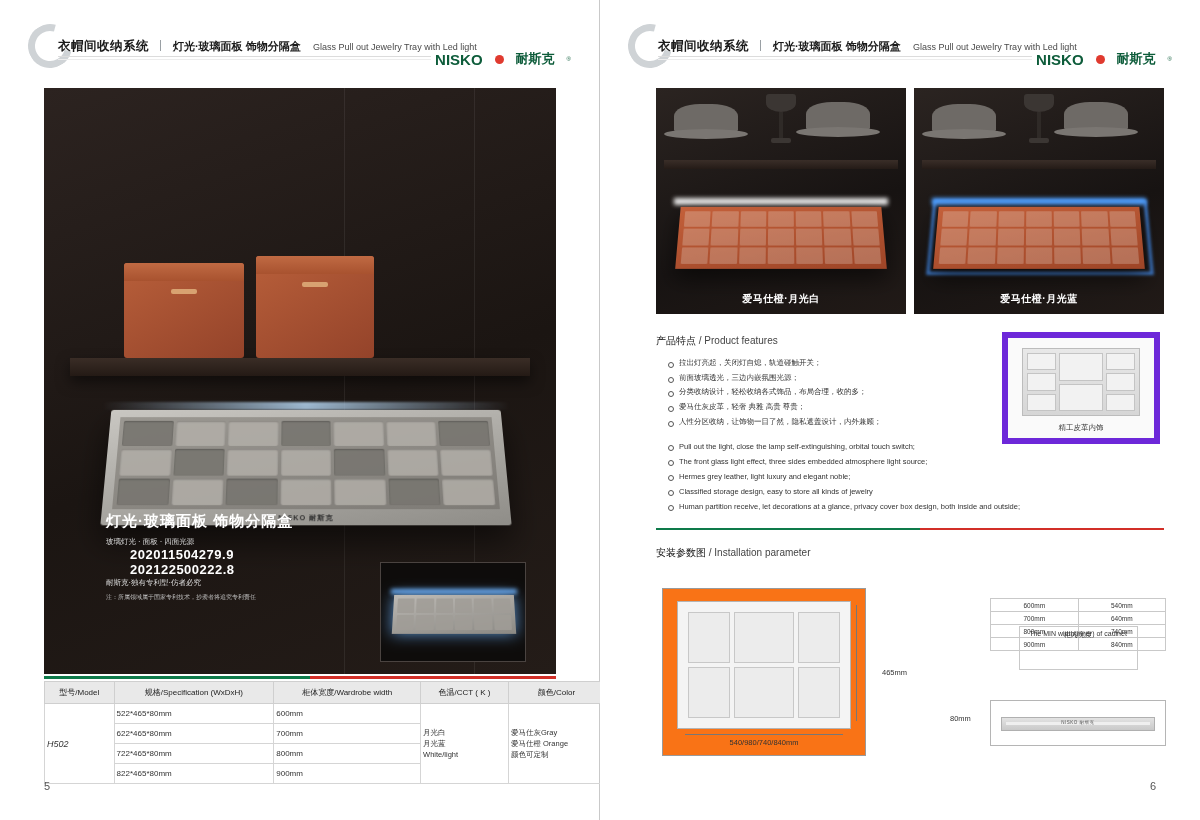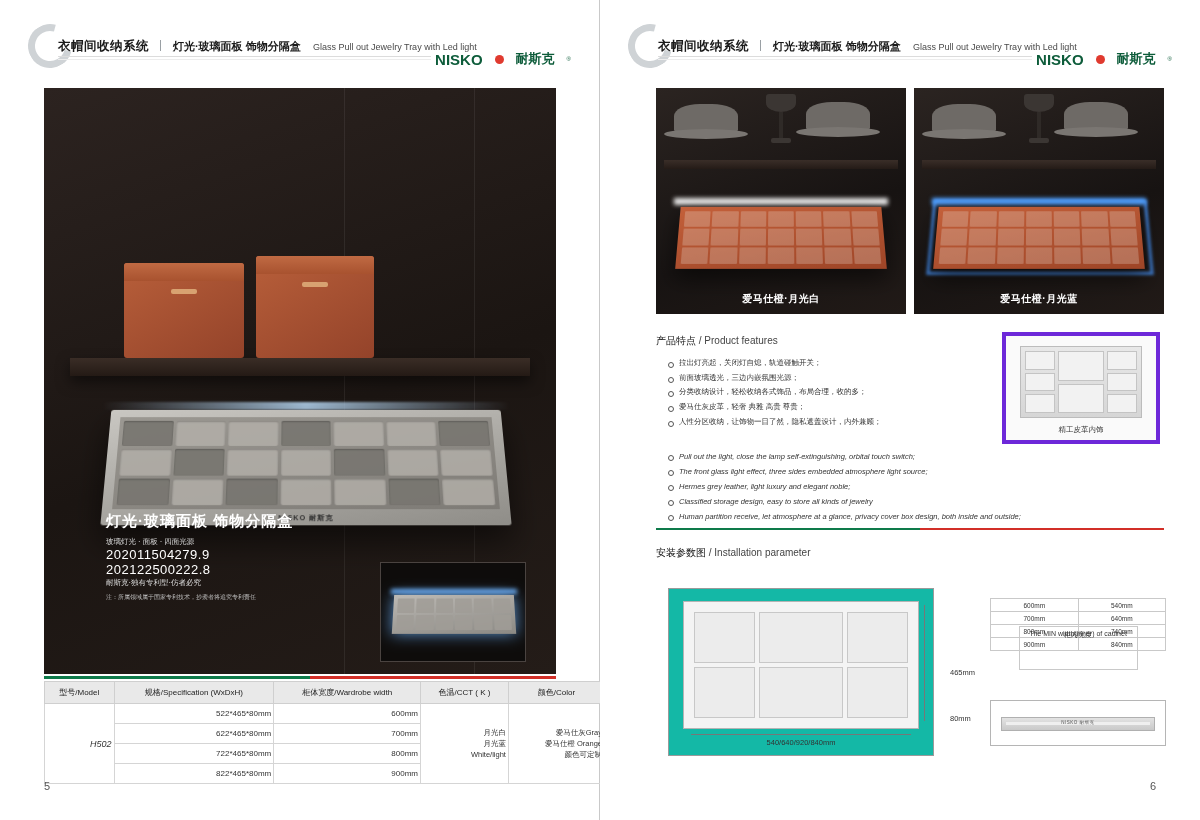--- a/index.html
+++ b/index.html
@@ -82,21 +82,21 @@
   .glow {
     position:absolute; left: 58px; top: 314px; width: 408px; height: 8px;
     background: linear-gradient(90deg, rgba(160,200,255,0), rgba(190,225,255,0.85), rgba(160,200,255,0));
     filter: blur(1px);
   }
   .hero-caption {
     position:absolute; left: 62px; bottom: 72px; color:#fff;
   }
   .hero-title { font-size: 15px; font-weight: bold; letter-spacing:1px; margin-bottom:6px;}
   .hero-sub { font-size: 7.5px; line-height: 1.45; color:#ddd; }
-  .hero-pat { font-size: 13px; font-weight: normal; color:#fff; line-height:1.15; letter-spacing:0.5px;}
+  .hero-pat { font-size: 13px; font-weight: bold; color:#fff; line-height:1.15; letter-spacing:0.5px;margin-left:24px;}
   .hero-note { font-size: 6px; color:#bdbdbd; margin-top:4px;}
 
   .thumb {
     position:absolute; right: 30px; bottom: 12px; width: 146px; height: 100px;
     background:#0e0c0b; border: 1px solid #4a4340; overflow:hidden;
   }
   .thumb .t-tray {
     position:absolute; left: 12px; top: 30px; width: 122px; height: 42px;
     background: linear-gradient(170deg,#bdbab5,#8b8984);
     transform: perspective(400px) rotateX(22deg);
@@ -112,21 +112,21 @@
   .tbl-top .r { width: 48%; background:#d22f28; }
   table.spec {
     position:absolute; left: 44px; top: 681px; width: 561px;
     border-collapse: collapse; font-size: 8px; color:#333;
   }
   table.spec th {
     background:#e9e9e9; border:1px solid #cfcfcf; font-weight: normal;
     padding: 5px 2px; font-size: 8px; color:#222;
   }
   table.spec td {
-    border:1px solid #d5d5d5; padding: 5px 2px; text-align:right; font-size: 8px;
+    border:1px solid #d5d5d5; padding: 5px 2px; text-align:left; font-size: 8px;
   }
   table.spec td.model { font-size: 9px; font-style: italic; }
   .tbl-note { font-size: 7.5px; line-height:1.5; }
 
   .pg-num { position:absolute; bottom: 28px; font-size: 11px; color:#555; }
   .pg-num.l { left: 44px; }
   .pg-num.r { right: 44px; }
 
   
   .rphoto {
@@ -169,42 +169,42 @@
   .sec-title b { font-weight: normal; }
   .sec-title .en { color:#444; font-weight: normal; }
 
   .feat-cn { position:absolute; left: 68px; top: 356px; width: 300px; }
   .feat-cn li, .feat-en li { list-style:none; position:relative; padding-left: 11px; font-size: 7.5px; line-height: 1.95; color:#333;}
   .feat-cn ul, .feat-en ul { margin:0; padding:0; }
   .feat-cn li:before, .feat-en li:before {
     content:""; position:absolute; left:0; top: 6px; width: 4px; height: 4px;
     border-radius:50%; border:1px solid #555;
   }
-  .feat-en { position:absolute; left: 68px; top: 449px; width: 440px; font-style: italic; }
+  .feat-en { position:absolute; left: 68px; top: 439px; width: 440px; }
   .feat-en li { font-size: 7.5px; line-height: 2.0; }
 
   .inner-card {
     position:absolute; left: 402px; top: 332px; width: 158px; height: 112px;
-    border: 4px solid #6d28d9; background:#fafafa;
+    border: 6px solid #6d28d9; background:#fafafa;
   }
   .inner-cab {
     position:absolute; left: 14px; top: 10px; right: 14px; bottom: 22px;
     background: linear-gradient(180deg,#e8e8e8,#d6d6d6); border:1px solid #bcbcbc;
     display:grid; grid-template-columns: 1fr 1.5fr 1fr; gap: 3px; padding: 4px;
   }
   .ic-col { display:grid; gap:3px; }
   .ic-box { background:#f2f2f2; border:1px solid #c4c4c4; }
   .inner-cap { position:absolute; bottom: 5px; left:0; right:0; text-align:center; font-size: 7.5px; color:#333;}
   .rule { position:absolute; left: 56px; width: 508px; height: 2px; display:flex; }
   .rule .g { width: 52%; background:#0e7a4a; }
   .rule .r { width: 48%; background:#d22f28; }
 
   .inst-box {
-    position:absolute; left: 62px; top: 588px; width: 266px; height: 168px;
-    border:1px solid #9a9a9a; background:#14b8a6;margin-left:6px;
+    position:absolute; left: 62px; top: 588px; width: 204px; height: 168px;
+    border:1px solid #9a9a9a; background:#f97316;
   }
   .inst-inner { position:absolute; left: 14px; top: 12px; right: 14px; bottom: 26px; border:1px solid #b4b4b4; background:#f4f4f4; }
   .inst-grid { position:absolute; left: 10px; top: 10px; right: 10px; bottom: 10px; display:grid; grid-template-columns: 1fr 1.4fr 1fr; gap:4px;}
   .ig-cell { border:1px solid #c8c8c8; background:#ececec;}
   .dim-h { position:absolute; left: 14px; right: 14px; bottom: 8px; text-align:center; font-size:7.5px; color:#333;}
   .dim-v { position:absolute; right: -42px; top: 50%; transform: translateY(-50%); font-size:7.5px; color:#333;}
   .dim-arrow-v { position:absolute; right: 8px; top: 16px; bottom: 34px; width:1px; background:#777;}
   .dim-arrow-h { position:absolute; left: 22px; right: 22px; bottom: 20px; height:1px; background:#777;}
 
   table.widths {
@@ -473,21 +473,21 @@
         <li>人性分区收纳，让饰物一目了然，隐私遮盖设计，内外兼顾；</li>
       </ul>
     </div>
 
     <div class="feat-en">
       <ul>
         <li>Pull out the light, close the lamp self-extinguishing, orbital touch switch;</li>
         <li>The front glass light effect, three sides embedded atmosphere light source;</li>
         <li>Hermes grey leather, light luxury and elegant noble;</li>
         <li>Classified storage design, easy to store all kinds of jewelry</li>
-        <li>Human partition receive, let atmosphere at a glance, privacy cover box design, both inside and outside;</li>
+        <li>Human partition receive, let decorations at a glance, privacy cover box design, both inside and outside;</li>
       </ul>
     </div>
 
     <div class="inner-card">
       <div class="inner-cab">
         <div class="ic-col">
           <div class="ic-box"></div>
             <div class="ic-box"></div>
             <div class="ic-box"></div>
         </div>
@@ -521,21 +521,21 @@
             <div class="ig-cell"></div>
             <div class="ig-cell"></div>
           <div class="ig-cell"></div>
             <div class="ig-cell"></div>
             <div class="ig-cell"></div>
         </div>
       </div>
       <div class="dim-arrow-v"></div>
       <div class="dim-v">465mm</div>
       <div class="dim-arrow-h"></div>
-      <div class="dim-h">540/640/920/840mm</div>
+      <div class="dim-h">540/980/740/840mm</div>
     </div>
 
     <table class="widths">
       <thead>
         <tr>
           <th class="hdr" colspan="2">柜内宽度</th>
         </tr>
         <tr>
           <th class="hdr" colspan="2">The MIN width(inner) of cadinet</th>
         </tr>

